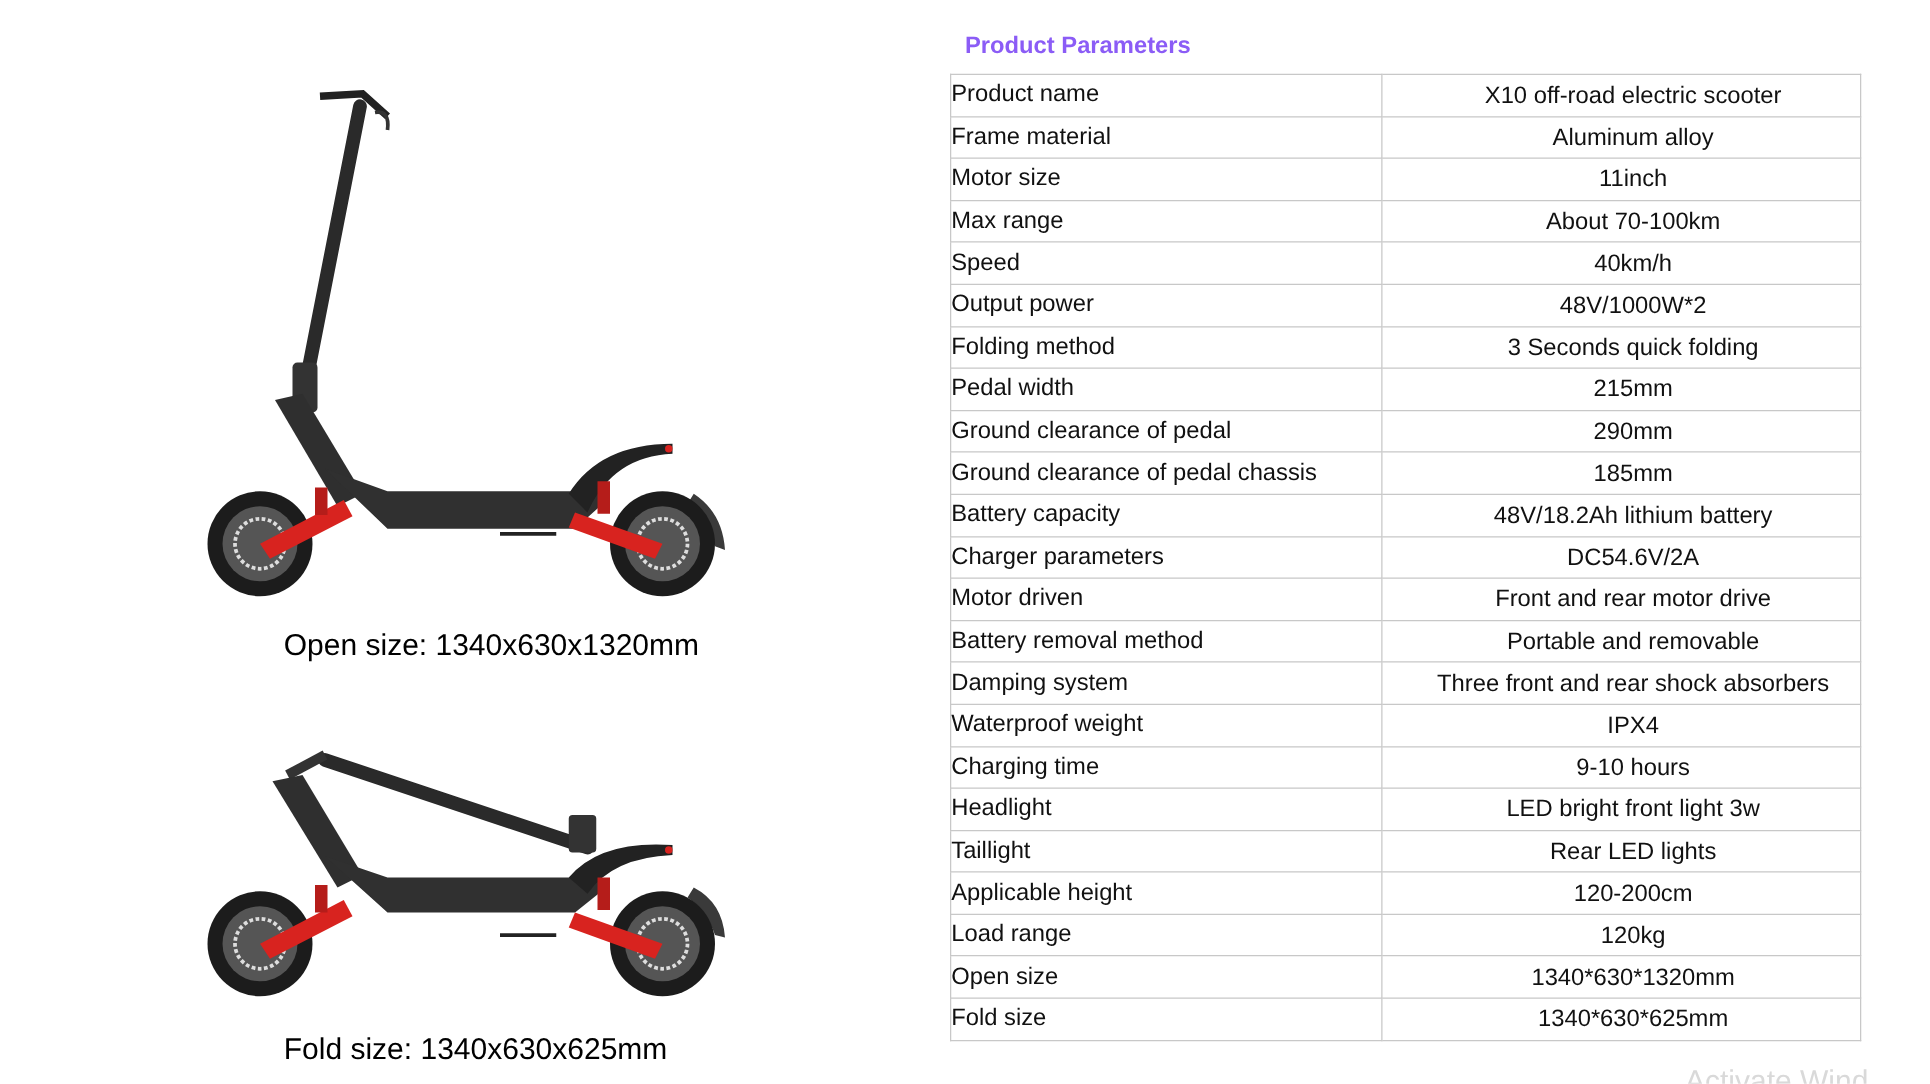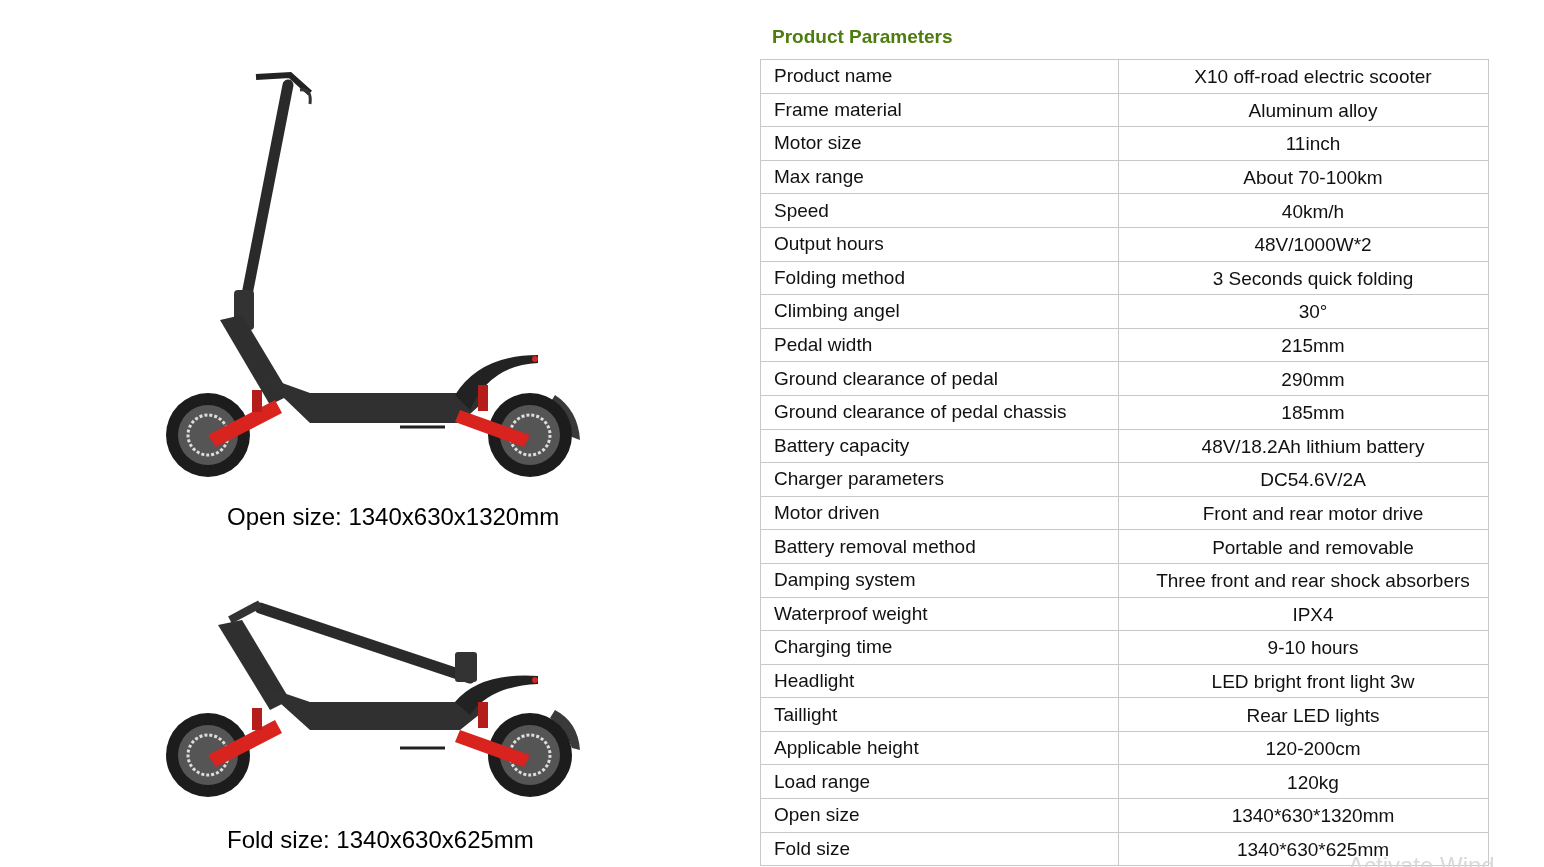--- a/index.html
+++ b/index.html
@@ -2,30 +2,30 @@
 <html><head>
   <meta charset="utf-8">
   <style>
     html, body { margin: 0; padding: 0; }
     body {
       width: 1544px; height: 867px; background: #ffffff; position: relative; overflow: hidden;
       font-family: "Liberation Sans", sans-serif; color: #111;
     }
     .fig { position: absolute; }
     .caption { position: absolute; font-size: 24px; color: #000000; white-space: nowrap; }
-    .title { position: absolute; left: 772px; top: 26px; font-size: 19px; font-weight: bold; color: #4d7c0f; }
+    .title { position: absolute; left: 772px; top: 26px; font-size: 19px; font-weight: bold; color: #8b5cf6; }
     table.params {
       position: absolute; left: 760px; top: 59px; border-collapse: collapse;
       width: 729px;
     }
     table.params td {
       border: 1px solid #c8c8c8; height: 30.6px; padding: 0; font-size: 19px; color: #111;
       vertical-align: middle; white-space: nowrap;
     }
-    table.params td.k { width: 344px; padding-left: 13px; }
+    table.params td.k { width: 344px; padding-left: 0; }
     table.params td.v { padding-left: 19px; padding-top: 2px; text-align: center; }
     .watermark { position: absolute; left: 1348px; top: 852px; font-size: 24px; color: #d9d9d9; white-space: nowrap; }
   </style>
 </head>
 <body>
 
 <svg class="fig" style="left:160px;top:65px" width="430" height="420" viewBox="0 0 430 420">
 
   <line x1="128" y1="20" x2="84" y2="245" stroke="#2a2a2a" stroke-width="11" stroke-linecap="round"></line>
   <path d="M96 12 L130 10 L150 28" stroke="#222" stroke-width="6" fill="none"></path>
@@ -106,30 +106,26 @@
       </tr>
       <tr>
         <td class="k">Max range</td>
         <td class="v">About 70-100km</td>
       </tr>
       <tr>
         <td class="k">Speed</td>
         <td class="v">40km/h</td>
       </tr>
       <tr>
-        <td class="k">Output hours</td>
+        <td class="k">Output power</td>
         <td class="v">48V/1000W*2</td>
       </tr>
       <tr>
         <td class="k">Folding method</td>
         <td class="v">3 Seconds quick folding</td>
-      </tr>
-      <tr>
-        <td class="k">Climbing angel</td>
-        <td class="v">30°</td>
       </tr>
       <tr>
         <td class="k">Pedal width</td>
         <td class="v">215mm</td>
       </tr>
       <tr>
         <td class="k">Ground clearance of pedal</td>
         <td class="v">290mm</td>
       </tr>
       <tr>

